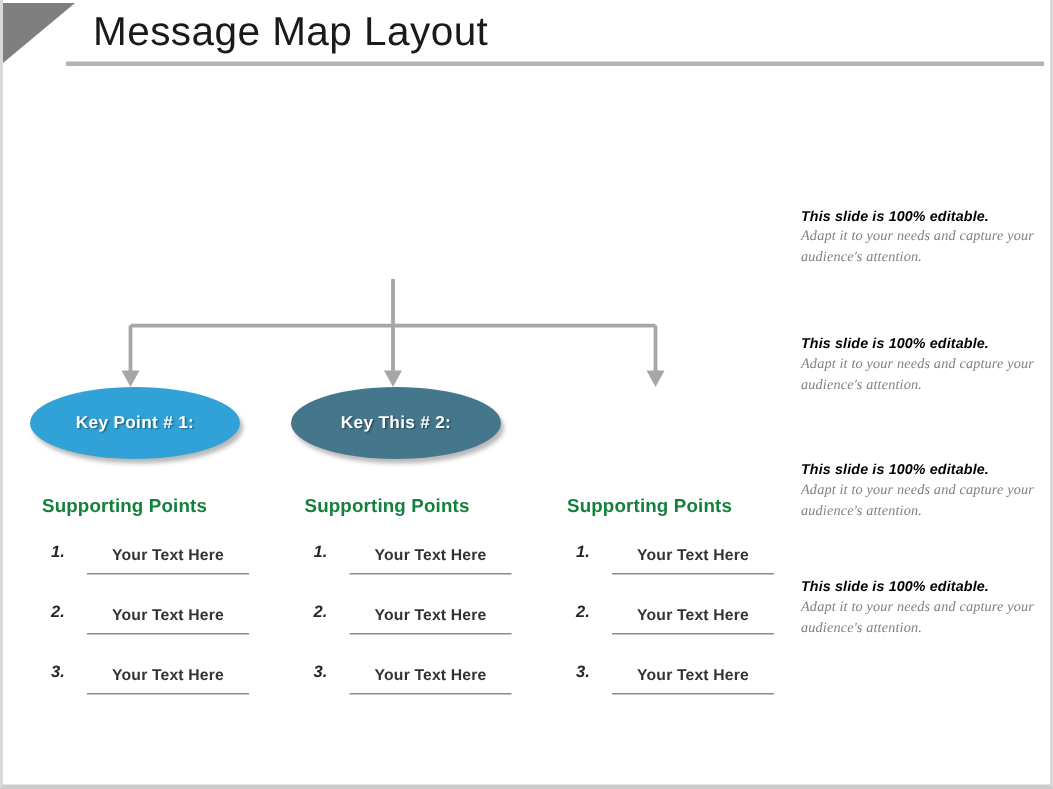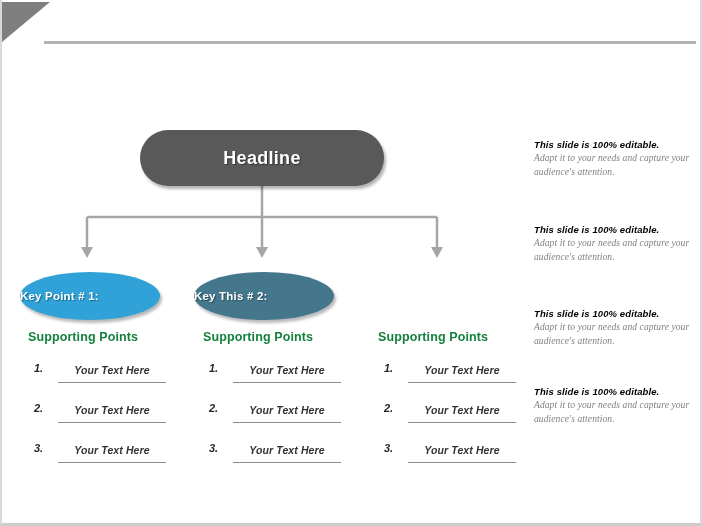--- a/index.html
+++ b/index.html
@@ -53,24 +53,24 @@
     color:#ffffff;font-size:18px;font-weight:bold;
     text-shadow:1px 1px 1px rgba(0,0,0,0.45);
     letter-spacing:0.3px;
   }
 
   
   #connectors{position:absolute;left:0;top:0;width:702px;height:526px;pointer-events:none;}
 
   
   .kp{
-    position:absolute;top:272px;
+    position:absolute;top:258px;
     width:140px;height:48px;
     border-radius:50%;
-    display:flex;align-items:center;
+    display:flex;align-items:center;justify-content:center;
     box-shadow:2px 3px 3px rgba(0,0,0,0.28);
   }
   .kp-label{
     color:#ffffff;font-size:11.5px;font-weight:bold;
     text-shadow:1px 1px 1px rgba(0,0,0,0.4);
     letter-spacing:0.2px;white-space:nowrap;
   }
   #kp-1{left:18px;background:#30a2d8;}
   #kp-2{left:192px;background:#44778c;}
   #kp-3{left:367px;background:#f4810c;}
@@ -90,21 +90,21 @@
     font-size:11px;font-style:italic;font-weight:bold;color:#262626;
     padding-left:10px;line-height:16px;
   }
   .sp-field{
     flex:none;width:108px;
     border-bottom:1px solid #8c8c8c;
     padding:0 0 4px 0;
     text-align:center;
   }
   .sp-field-text{
-    font-size:10.5px;font-style:italic;font-weight:bold;color:#333333;
+    font-size:10.5px;font-weight:bold;color:#333333;
     white-space:nowrap;letter-spacing:0.1px;margin-top:36px;
   }
 
   
   .note{position:absolute;left:532px;width:160px;}
   #note-1{top:139px;}
   #note-2{top:224px;}
   #note-3{top:308px;}
   #note-4{top:386px;}
   .note-title{
@@ -117,40 +117,38 @@
   }
 </style>
 </head>
 <body>
 
 <div id="slide">
 
   <div id="header">
     <div id="corner-wedge"></div>
     <div id="title-rule"></div>
+    <div id="slide-title">Message Map Layout</div>
   </div>
 
   <svg id="connectors" viewBox="0 0 702 526" width="702" height="526">
     <g stroke="#a6a6a6" stroke-width="2.5" fill="none">
       <line x1="260" y1="186" x2="260" y2="217"></line>
       <line x1="85" y1="217" x2="435" y2="217"></line>
       <line x1="85" y1="217" x2="85" y2="248"></line>
       <line x1="260" y1="217" x2="260" y2="248"></line>
       <line x1="435" y1="217" x2="435" y2="248"></line>
     </g>
     <g fill="#a6a6a6">
       <polygon points="79,247 91,247 85,258"></polygon>
       <polygon points="254,247 266,247 260,258"></polygon>
       <polygon points="429,247 441,247 435,258"></polygon>
     </g>
   </svg>
 
-  <div id="headline">
-    <span id="headline-label">Headline</span>
-  </div>
 
   <div class="kp" id="kp-1">
     <span class="kp-label">Key Point # 1:</span>
   </div>
   <div class="kp" id="kp-2">
     <span class="kp-label">Key This # 2:</span>
   </div>
 
   <div class="sp-col" id="sp-col-1">
     <div class="sp-heading">Supporting Points</div>

